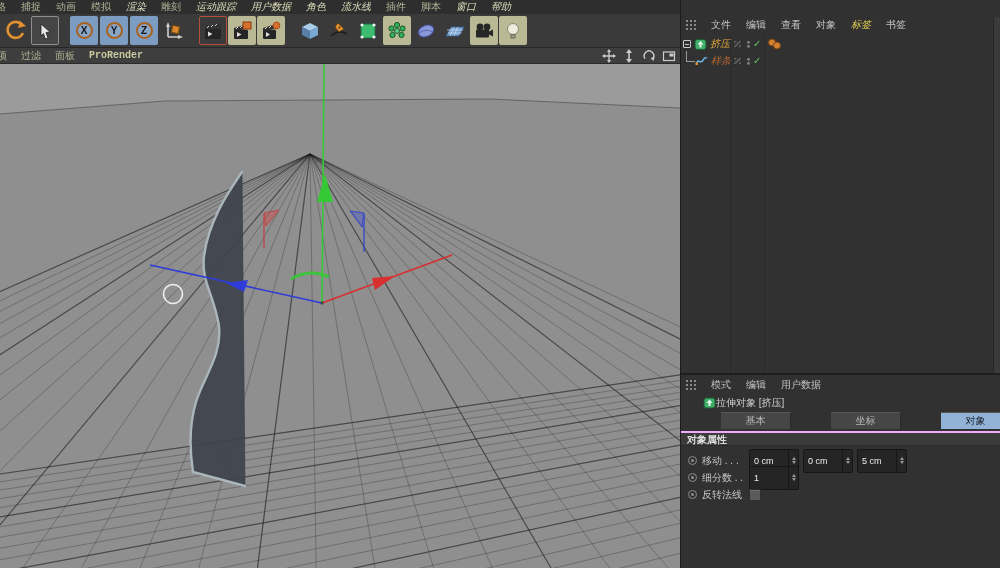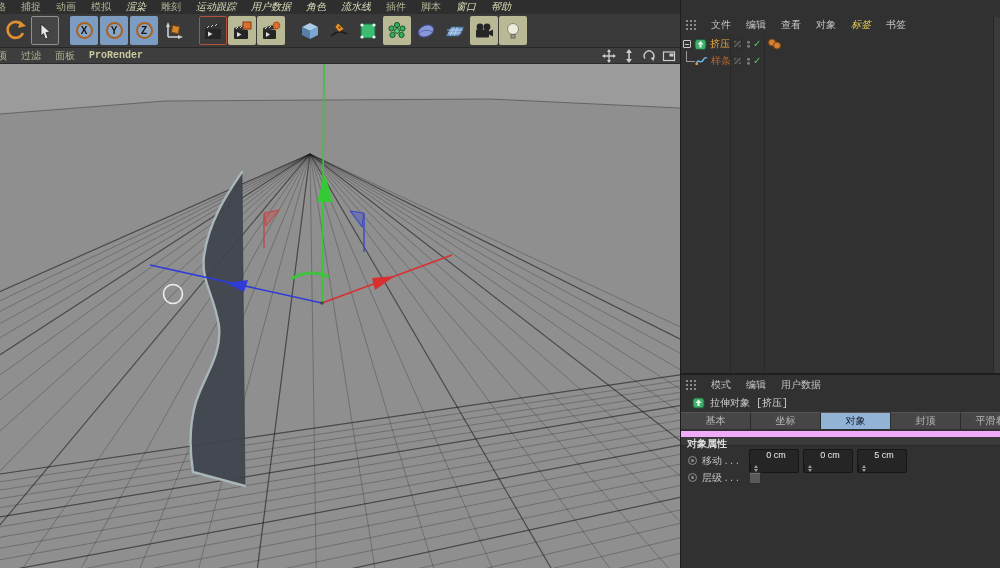--- a/index.html
+++ b/index.html
@@ -33,45 +33,45 @@
   #om-menu{top:17px;} #am-menu{top:377px;}
   .pmi{color:#c3c3c3;} .pmi.hl{color:#e3cf54;font-style:italic;}
   #om-tree{position:absolute;left:0;right:8px;top:34px;height:340px;}
   .colline{position:absolute;top:0;bottom:0;width:1px;background:#292929;}
   .orow{position:absolute;left:0;right:0;height:14px;}
   .orow>*{position:absolute;top:50%;transform:translateY(-50%);}
   .expander{left:2px;width:8px;height:8px;border:1px solid #c8c8c8;border-radius:1px;box-sizing:border-box;}
   .expander::after{content:"";position:absolute;left:1px;right:1px;top:2.5px;height:1px;background:#c8c8c8;}
   .connector{left:5px;top:-3px;transform:none;width:8px;height:10px;border-left:1px solid #9a9a9a;border-bottom:1px solid #9a9a9a;}
   .oicon{display:flex;}
-  .oname{font-size:10px;white-space:nowrap;}
+  .oname{font-size:10px;white-space:nowrap;font-style:italic;}
   .n-sel{color:#e2a33c;} .n-child{color:#b5672f;}
   .vstripe{left:52px;width:9px;height:9px;background:repeating-linear-gradient(135deg,#5e5e5e 0 2px,#3a3a3a 2px 4px);border:1px solid #2a2a2a;box-sizing:border-box;}
   .vdots{left:66px;display:block;}
   .vdots i{display:block;width:3px;height:3px;border-radius:50%;background:#7c7c7c;margin:1.5px 0;}
   .ocheck{left:72px;font-size:10px;font-weight:bold;color:#5fc75f;line-height:10px;}
   .otags{left:87px;display:flex;}
   .tagdot{width:8px;height:8px;border-radius:50%;background:#d08030;border:1px solid #7a4210;box-sizing:border-box;}
   .tagdot+.tagdot{margin-left:-3px;margin-top:3px;}
   #om-scroll{position:absolute;right:0;top:17px;width:7px;height:357px;background:#3a3a3a;border-left:1px solid #272727;box-sizing:border-box;}
   #panel-divider{position:absolute;left:0;right:0;top:373px;height:2px;background:#1e1e1e;}
-  #am-title{position:absolute;left:0;right:0;top:394px;height:17px;display:flex;align-items:center;gap:5px;padding-left:11px;font-size:10px;color:#cdcdcd;font-family:Liberation Mono, monospace;}
+  #am-title{position:absolute;left:0;right:0;top:394px;height:17px;display:flex;align-items:center;padding-left:22px;font-size:10px;color:#cdcdcd;}
   #am-tabs{position:absolute;left:0;right:0;top:412px;height:17px;display:flex;overflow:hidden;background:#313131;}
   .tab{flex:0 0 70px;text-align:center;line-height:16px;font-size:10px;background:#464646;color:#b9b9b9;
-       border-right:1px solid #2b2b2b;border-top:1px solid #555;box-sizing:border-box;}
+       border-right:1px solid #2b2b2b;border-top:1px solid #555;box-sizing:border-box;margin-left:40px;}
   .tab.active{background:#93b3d6;color:#16202e;}
-  #am-sect{position:absolute;left:0;right:0;top:431px;height:15px;background:#3b3b3b;border-top:6px solid #f0abfc;border-bottom:1px solid #2a2a2a;
+  #am-sect{position:absolute;left:0;right:0;top:431px;height:15px;background:#3b3b3b;border-top:2px solid #f0abfc;border-bottom:1px solid #2a2a2a;
            font-size:10px;font-weight:bold;color:#dcdcdc;line-height:14px;padding-left:6px;box-sizing:border-box;}
   #am-props{position:absolute;left:0;right:0;top:448px;padding-top:5px;}
   .prow{display:flex;align-items:center;height:15px;margin-bottom:2px;padding-left:7px;}
   .kf{width:9px;height:9px;border:1px solid #8d8d8d;border-radius:50%;position:relative;box-sizing:border-box;flex:0 0 auto;}
   .kf::after{content:"";position:absolute;left:2px;top:2px;width:3px;height:3px;border-radius:50%;background:#8d8d8d;}
   .plabel{width:47px;font-size:10px;color:#c6c6c6;margin-left:5px;white-space:nowrap;overflow:hidden;flex:0 0 auto;}
   .fields{display:flex;gap:4px;}
-  .fld{width:50px;height:24px;background:#252525;border:1px solid #161616;border-radius:2px;display:flex;align-items:center;box-sizing:border-box;flex-direction:column;}
+  .fld{width:50px;height:24px;background:#252525;border:1px solid #161616;border-radius:2px;display:flex;align-items:center;box-sizing:border-box;}
   .fld .v{flex:1;font-size:9px;color:#ededed;padding-left:4px;white-space:nowrap;overflow:hidden;}
   .stp{width:9px;align-self:stretch;border-left:1px solid #161616;display:flex;flex-direction:column;align-items:center;justify-content:center;gap:1px;flex:0 0 auto;}
   .stp .u{width:0;height:0;border-left:2.5px solid transparent;border-right:2.5px solid transparent;border-bottom:3px solid #9a9a9a;}
   .stp .d{width:0;height:0;border-left:2.5px solid transparent;border-right:2.5px solid transparent;border-top:3px solid #9a9a9a;}
   .fld.plain{width:36px;}
   .cbx{width:10px;height:10px;background:#5a5a5a;border:1px solid #2e2e2e;border-radius:1px;box-shadow:inset 0 1px 0 #707070;box-sizing:content-box;}
 </style>
 </head>
 <body>
 
@@ -523,18 +523,31 @@
               <span class="v">5 cm</span>
               <span class="stp">
                 <i class="u"></i>
                 <i class="d"></i>
               </span>
             </span>
         </span>
       </div>
       <div class="prow">
         <span class="kf"></span>
-        <span class="plabel">层级 . . .</span>
+        <span class="plabel">细分数 . .</span>
+        <span class="fields">
+          <span class="fld">
+              <span class="v">1</span>
+              <span class="stp">
+                <i class="u"></i>
+                <i class="d"></i>
+              </span>
+            </span>
+        </span>
+      </div>
+      <div class="prow">
+        <span class="kf"></span>
+        <span class="plabel">反转法线</span>
         <span class="cbx"></span>
       </div>
     </div>
   </div>
 </div>
 
 </body></html>

